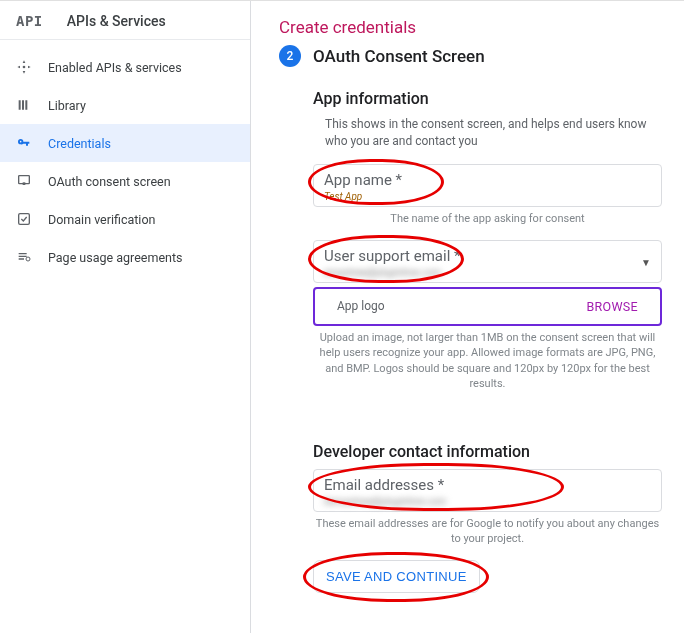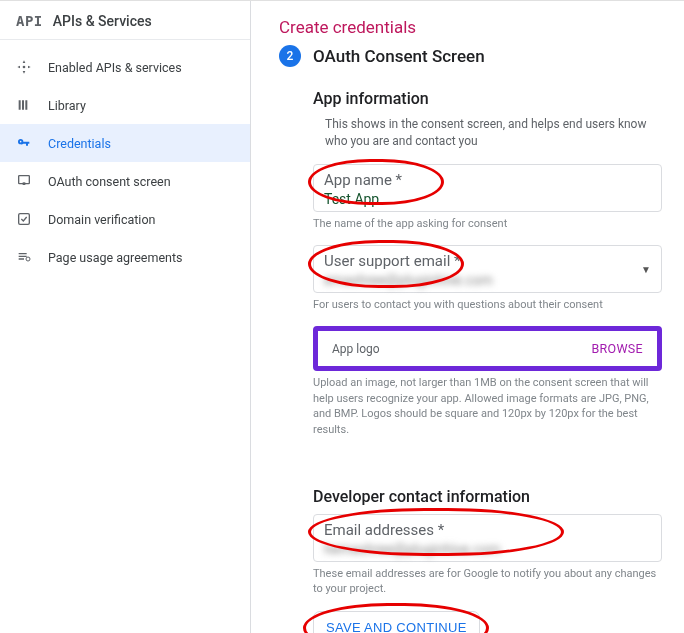--- a/index.html
+++ b/index.html
@@ -15,21 +15,21 @@
     .container { display: flex; height: 100%; border-top: 1px solid #e0e0e0; }
     
     
     .sidebar { width: 251px; border-right: 1px solid #dadce0; }
     .sidebar-header {
       display: flex; align-items: center; gap: 10px;
       padding: 12px 16px 10px 16px;
       border-bottom: 1px solid #e8eaed;
     }
     .api-logo { font-family: monospace; font-weight: bold; font-size: 14px; color: #5f6368; letter-spacing: 0.5px; }
-    .sidebar-title { font-size: 14px; color: #3c4043; font-weight: 500; }
+    .sidebar-title { font-size: 14px; color: #3c4043; font-weight: 500; margin-left: 14px; }
     .nav-list { list-style: none; padding-top: 8px; }
     .nav-item {
       display: flex; align-items: center; gap: 14px;
       padding: 9px 14px; font-size: 12.5px; color: #3c4043;
       cursor: pointer;
     }
     .nav-item.active { background: #e8f0fe; color: #1a73e8; }
     .nav-item.active .nav-icon { color: #1a73e8; }
     .nav-icon { width: 20px; height: 20px; display:flex; align-items:center; justify-content:center; color: #5f6368; }
     
@@ -44,28 +44,28 @@
     .step-title { font-size: 17px; font-weight: 500; color: #202124; }
     .section { padding-left: 34px; }
     .section-h { font-size: 16px; font-weight: 500; color: #202124; margin-bottom: 8px; }
     .section-desc { font-size: 12px; color: #5f6368; margin-bottom: 14px; line-height: 1.4; max-width: 390px; margin-left: 12px; }
     
     .field {
       position: relative; border: 1px solid #dadce0; border-radius: 4px;
       padding: 6px 10px 4px 10px; margin-bottom: 4px; background: #fff;
     }
     .field-label { font-size: 15px; color: #5f6368; display:block; line-height:1.2; }
-    .field-value { font-size: 14px; color: #14532d; display:block; padding-top:2px; }
+    .field-value { font-size: 10px; color: #a16207; display:block; padding-top:2px;font-style:italic; }
     .field-value.blur { filter: blur(3px); color:#888; }
     .field-select { display:flex; align-items:center; justify-content:space-between;gap:46px; }
     .field-arrow { font-size: 10px; color: #555; }
-    .helper { font-size: 11px; color: #80868b; margin-bottom: 14px; line-height:1.4; max-width: 390px; }
+    .helper { font-size: 11px; color: #80868b; margin-bottom: 14px; line-height:1.4; max-width: 390px; text-align: center; }
     
     .logo-field {
-      border: 5px solid #6d28d9; border-radius: 4px; padding: 10px 14px;
+      border: 2px solid #6d28d9; border-radius: 4px; padding: 10px 22px;
       display:flex; justify-content:space-between; align-items:center; margin-bottom:4px;gap:32px;
     }
     .logo-label { font-size: 12px; color: #5f6368; }
     .browse { font-size: 12.5px; font-weight: 400; color: #a21caf; cursor:pointer; letter-spacing:0.3px; }
     
     .gap { height: 36px; }
     
     .save-btn {
       display:inline-block; padding: 8px 12px; border:1px solid #dadce0; border-radius:7px;
       color:#1a73e8; font-size:13px; font-weight:500; letter-spacing:0.3px; cursor:pointer;
@@ -169,21 +169,20 @@
       
       <div class="field hl hl-email">
         <div class="field-select">
           <div>
             <span class="field-label">User support email *</span>
             <span class="field-value blur">emashree@pluginhive.com</span>
           </div>
           <span class="field-arrow">▼</span>
         </div>
       </div>
-      <div class="helper">For users to contact you with questions about their consent</div>
       
       <div class="logo-field">
         <span class="logo-label">App logo</span>
         <span class="browse">BROWSE</span>
       </div>
       <div class="helper">Upload an image, not larger than 1MB on the consent screen that will help users recognize your app. Allowed image formats are JPG, PNG, and BMP. Logos should be square and 120px by 120px for the best results.</div>
       
       <div class="gap"></div>
       
       <div class="section-h">Developer contact information</div>

